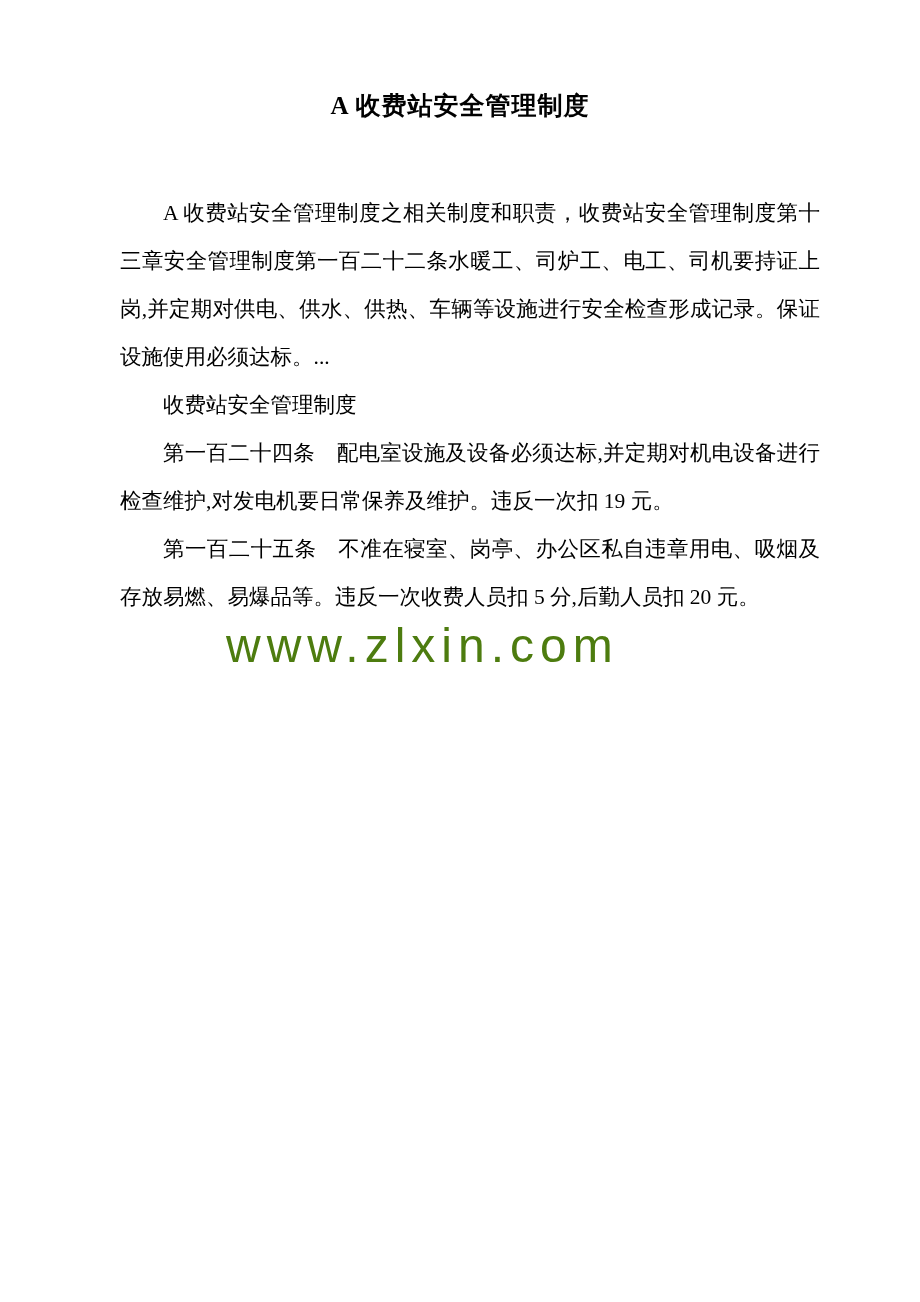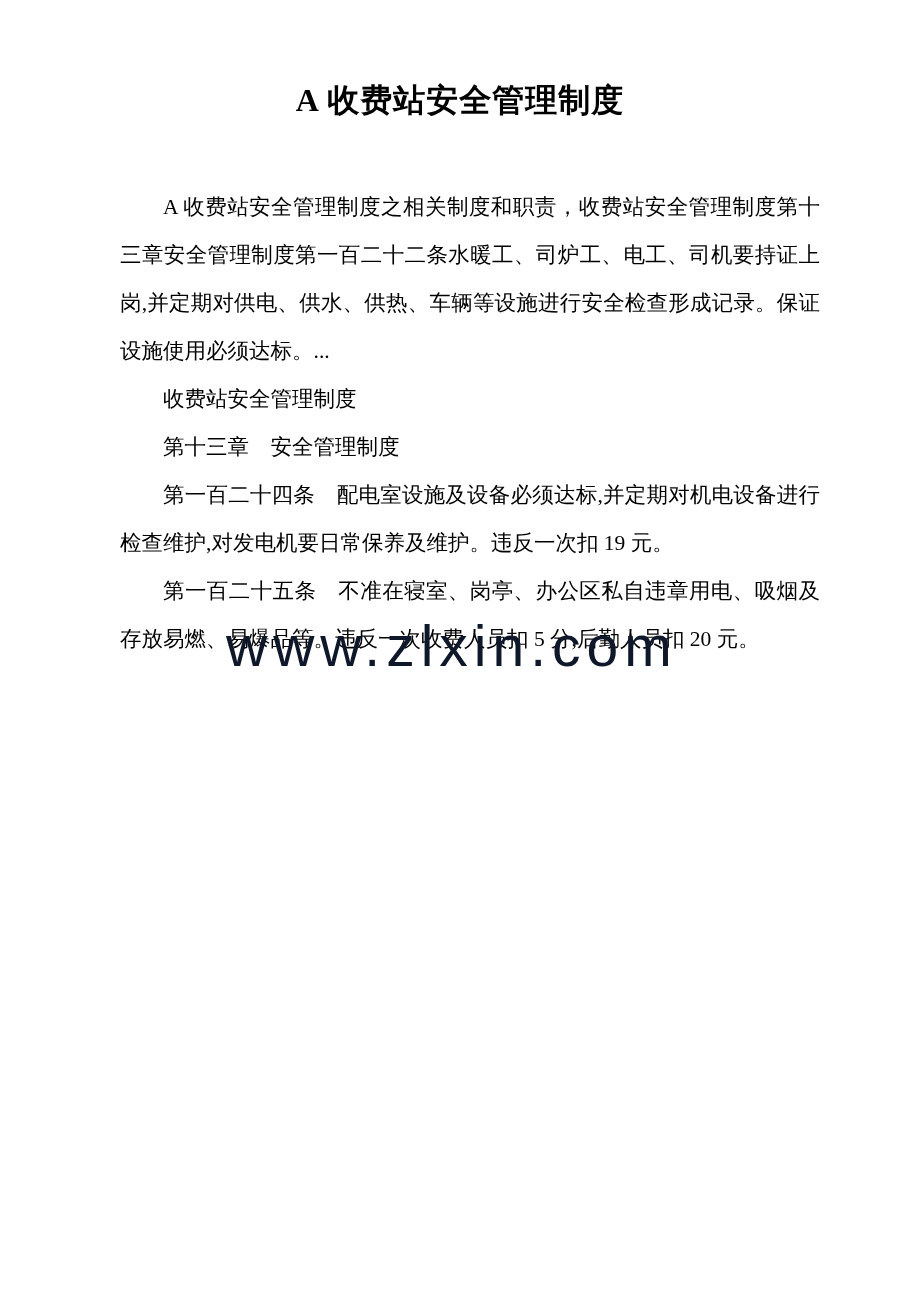--- a/index.html
+++ b/index.html
@@ -10,24 +10,24 @@
   .page {
     position: relative;
     width: 920px;
     height: 1302px;
     background: #ffffff;
     overflow: hidden;
     font-family: "Liberation Serif", "DejaVu Serif", serif;
     color: #000000;
   }
   .doc-title {
-    margin: 12px;
+    margin: 18px;
     padding-top: 63px;
     text-align: center;
-    font-size: 32px;
+    font-size: 25px;
     line-height: 50px;
     font-weight: bold;
     letter-spacing: 1px;
   }
   .doc-body {
     margin-top: 58px;
     padding-left: 120px;
     padding-right: 100px;
     font-size: 21.5px;
     line-height: 48px;
@@ -35,39 +35,38 @@
     text-justify: inter-ideograph;
   }
   .doc-body p {
     margin: 0;
     text-indent: 2em;
   }
   .watermark {
     position: absolute;
     top: 618px;
     left: 226px;
-    font-size: 57px;
+    font-size: 48px;
     line-height: 56px;
     letter-spacing: 6px;
-    color: #0f172a;
+    color: #4d7c0f;
     font-family: "Liberation Sans", "DejaVu Sans", sans-serif;
     pointer-events: none;
     white-space: nowrap;
   }
 </style>
 </head>
 <body>
 
 <div class="page">
 
   <h1 class="doc-title">A 收费站安全管理制度</h1>
 
   <div class="doc-body">
     <p>A 收费站安全管理制度之相关制度和职责，收费站安全管理制度第十三章安全管理制度第一百二十二条水暖工、司炉工、电工、司机要持证上岗,并定期对供电、供水、供热、车辆等设施进行安全检查形成记录。保证设施使用必须达标。...</p>
     <p>收费站安全管理制度</p>
-    <p>第十三章　安全管理制度</p>
     <p>第一百二十四条　配电室设施及设备必须达标,并定期对机电设备进行检查维护,对发电机要日常保养及维护。违反一次扣 19 元。</p>
     <p>第一百二十五条　不准在寝室、岗亭、办公区私自违章用电、吸烟及存放易燃、易爆品等。违反一次收费人员扣 5 分,后勤人员扣 20 元。</p>
   </div>
 
   <div class="watermark">www.zlxin.com</div>
 
 </div>
 
 </body></html>

